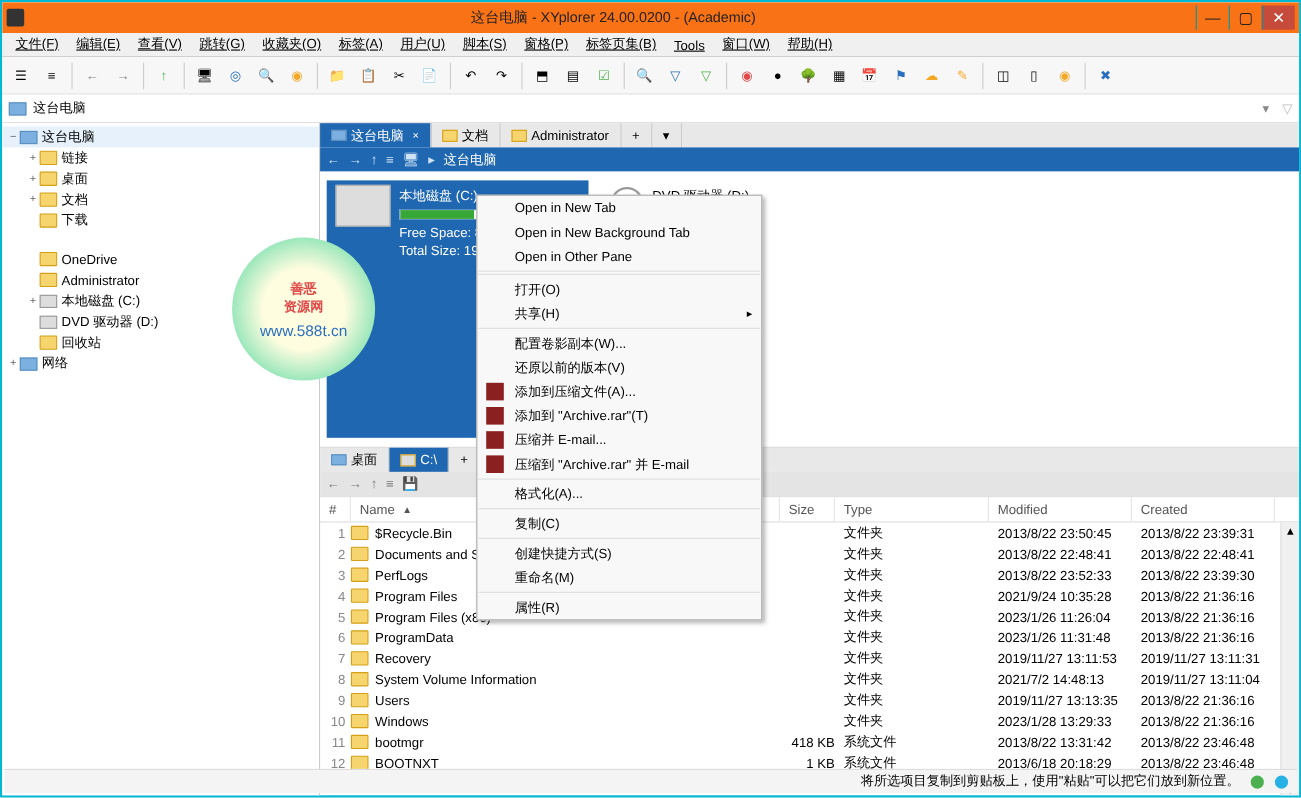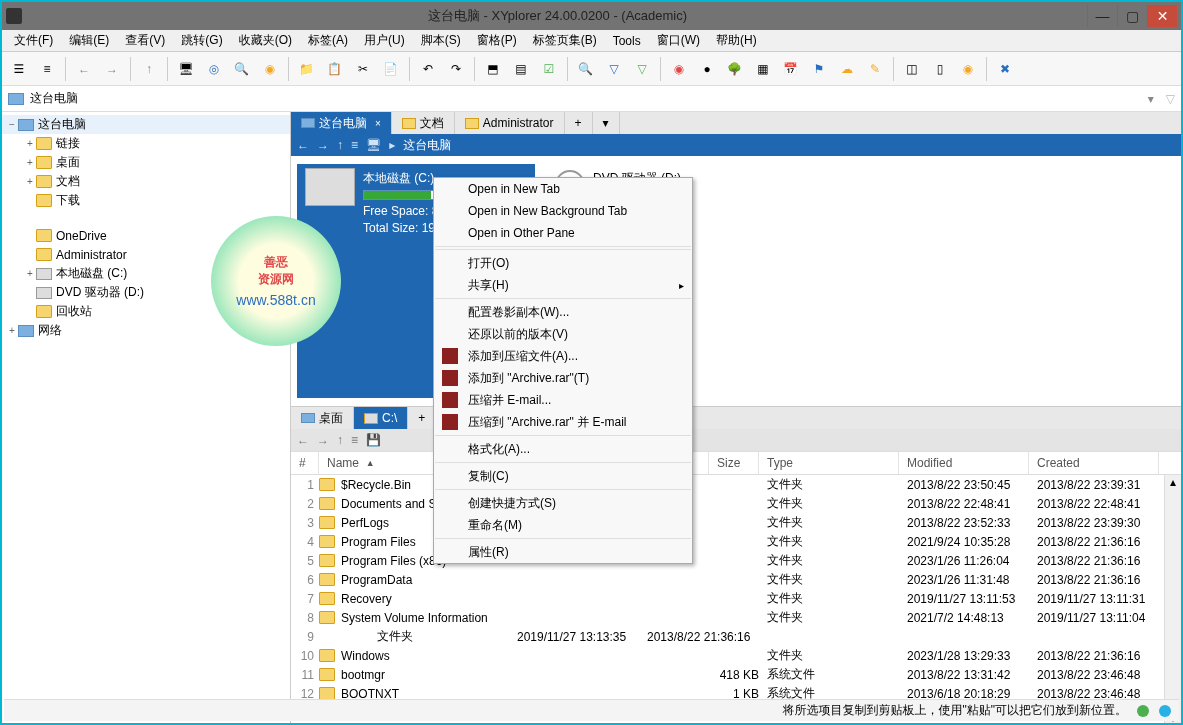--- a/index.html
+++ b/index.html
@@ -1,24 +1,24 @@
 <!DOCTYPE html>
 <html><head>
 <meta charset="utf-8">
 <style>
 * { margin: 0; padding: 0; box-sizing: border-box; font-family: "Microsoft YaHei", Tahoma, sans-serif; font-size: 12px; }
 body { background: #fff; width: 1183px; height: 725px; overflow: hidden; border: 2px solid #00b8d4; position: relative; }
-.titlebar { background: #737373; height: 28px; display: flex; align-items: center; padding: 0 4px; }
+.titlebar { background: #f97316; height: 28px; display: flex; align-items: center; padding: 0 4px; }
 .titlebar .app-icon { width: 16px; height: 16px; background: #333; border-radius: 2px; margin-right: 6px; }
 .titlebar-title { flex: 1; text-align: center; color: #222; font-size: 13px; }
 .win-controls { display: flex; }
 .win-controls div { width: 30px; height: 22px; display: flex; align-items: center; justify-content: center; color: #222; font-size: 14px; border-left: 1px solid #0097a7; }
 .win-controls .close { background: #c74b3a; color: #fff; }
 .menubar { background: #f0f0f0; height: 22px; display: flex; align-items: center; padding: 0 6px; gap: 4px; border-bottom: 1px solid #ccc; }
-.menubar span { padding: 2px 6px; cursor: default; }
+.menubar span { padding: 2px 6px; cursor: default; text-decoration: underline; }
 .toolbar { background: #f7f7f7; height: 34px; display: flex; align-items: center; padding: 0 4px; gap: 2px; border-bottom: 1px solid #ddd; }
 .toolbar .tb-btn { width: 26px; height: 26px; display: flex; align-items: center; justify-content: center; border-radius: 2px; }
 .toolbar .sep { width: 1px; height: 24px; background: #ccc; margin: 0 3px; }
 .addressbar { background: #fff; height: 26px; display: flex; align-items: center; padding: 2px 6px; border-bottom: 1px solid #ddd; }
 .addressbar .addr-icon { width: 16px; height: 12px; background: #7bb0e0; border: 1px solid #5a8fc0; margin-right: 6px; }
 .addressbar input { flex: 1; border: none; outline: none; }
 .main-area { display: flex; height: 613px; }
 .tree-panel { width: 289px; border-right: 1px solid #ccc; background: #fff; overflow: hidden; padding-top: 3px; }
 .tree-item { display: flex; align-items: center; height: 19px; padding-left: 4px; white-space: nowrap; }
 .tree-item .expand { width: 12px; color: #666; font-size: 10px; text-align: center; }
@@ -346,20 +346,21 @@
           <div class="file-row">
             <div class="fr-num col-num">8</div>
             <div class="fr-name col-name"><span class="fi"></span>System Volume Information</div>
             <div class="col-size"></div>
             <div class="col-type" style="padding-left:8px">文件夹</div>
             <div class="col-mod" style="padding-left:8px">2021/7/2 14:48:13</div>
             <div class="col-cre" style="padding-left:8px">2019/11/27 13:11:04</div>
           </div>
           <div class="file-row">
             <div class="fr-num col-num">9</div>
+            <div class="fr-name col-name"><span class="fi"></span>Users</div>
             <div class="col-size"></div>
             <div class="col-type" style="padding-left:8px">文件夹</div>
             <div class="col-mod" style="padding-left:8px">2019/11/27 13:13:35</div>
             <div class="col-cre" style="padding-left:8px">2013/8/22 21:36:16</div>
           </div>
           <div class="file-row">
             <div class="fr-num col-num">10</div>
             <div class="fr-name col-name"><span class="fi"></span>Windows</div>
             <div class="col-size"></div>
             <div class="col-type" style="padding-left:8px">文件夹</div>

